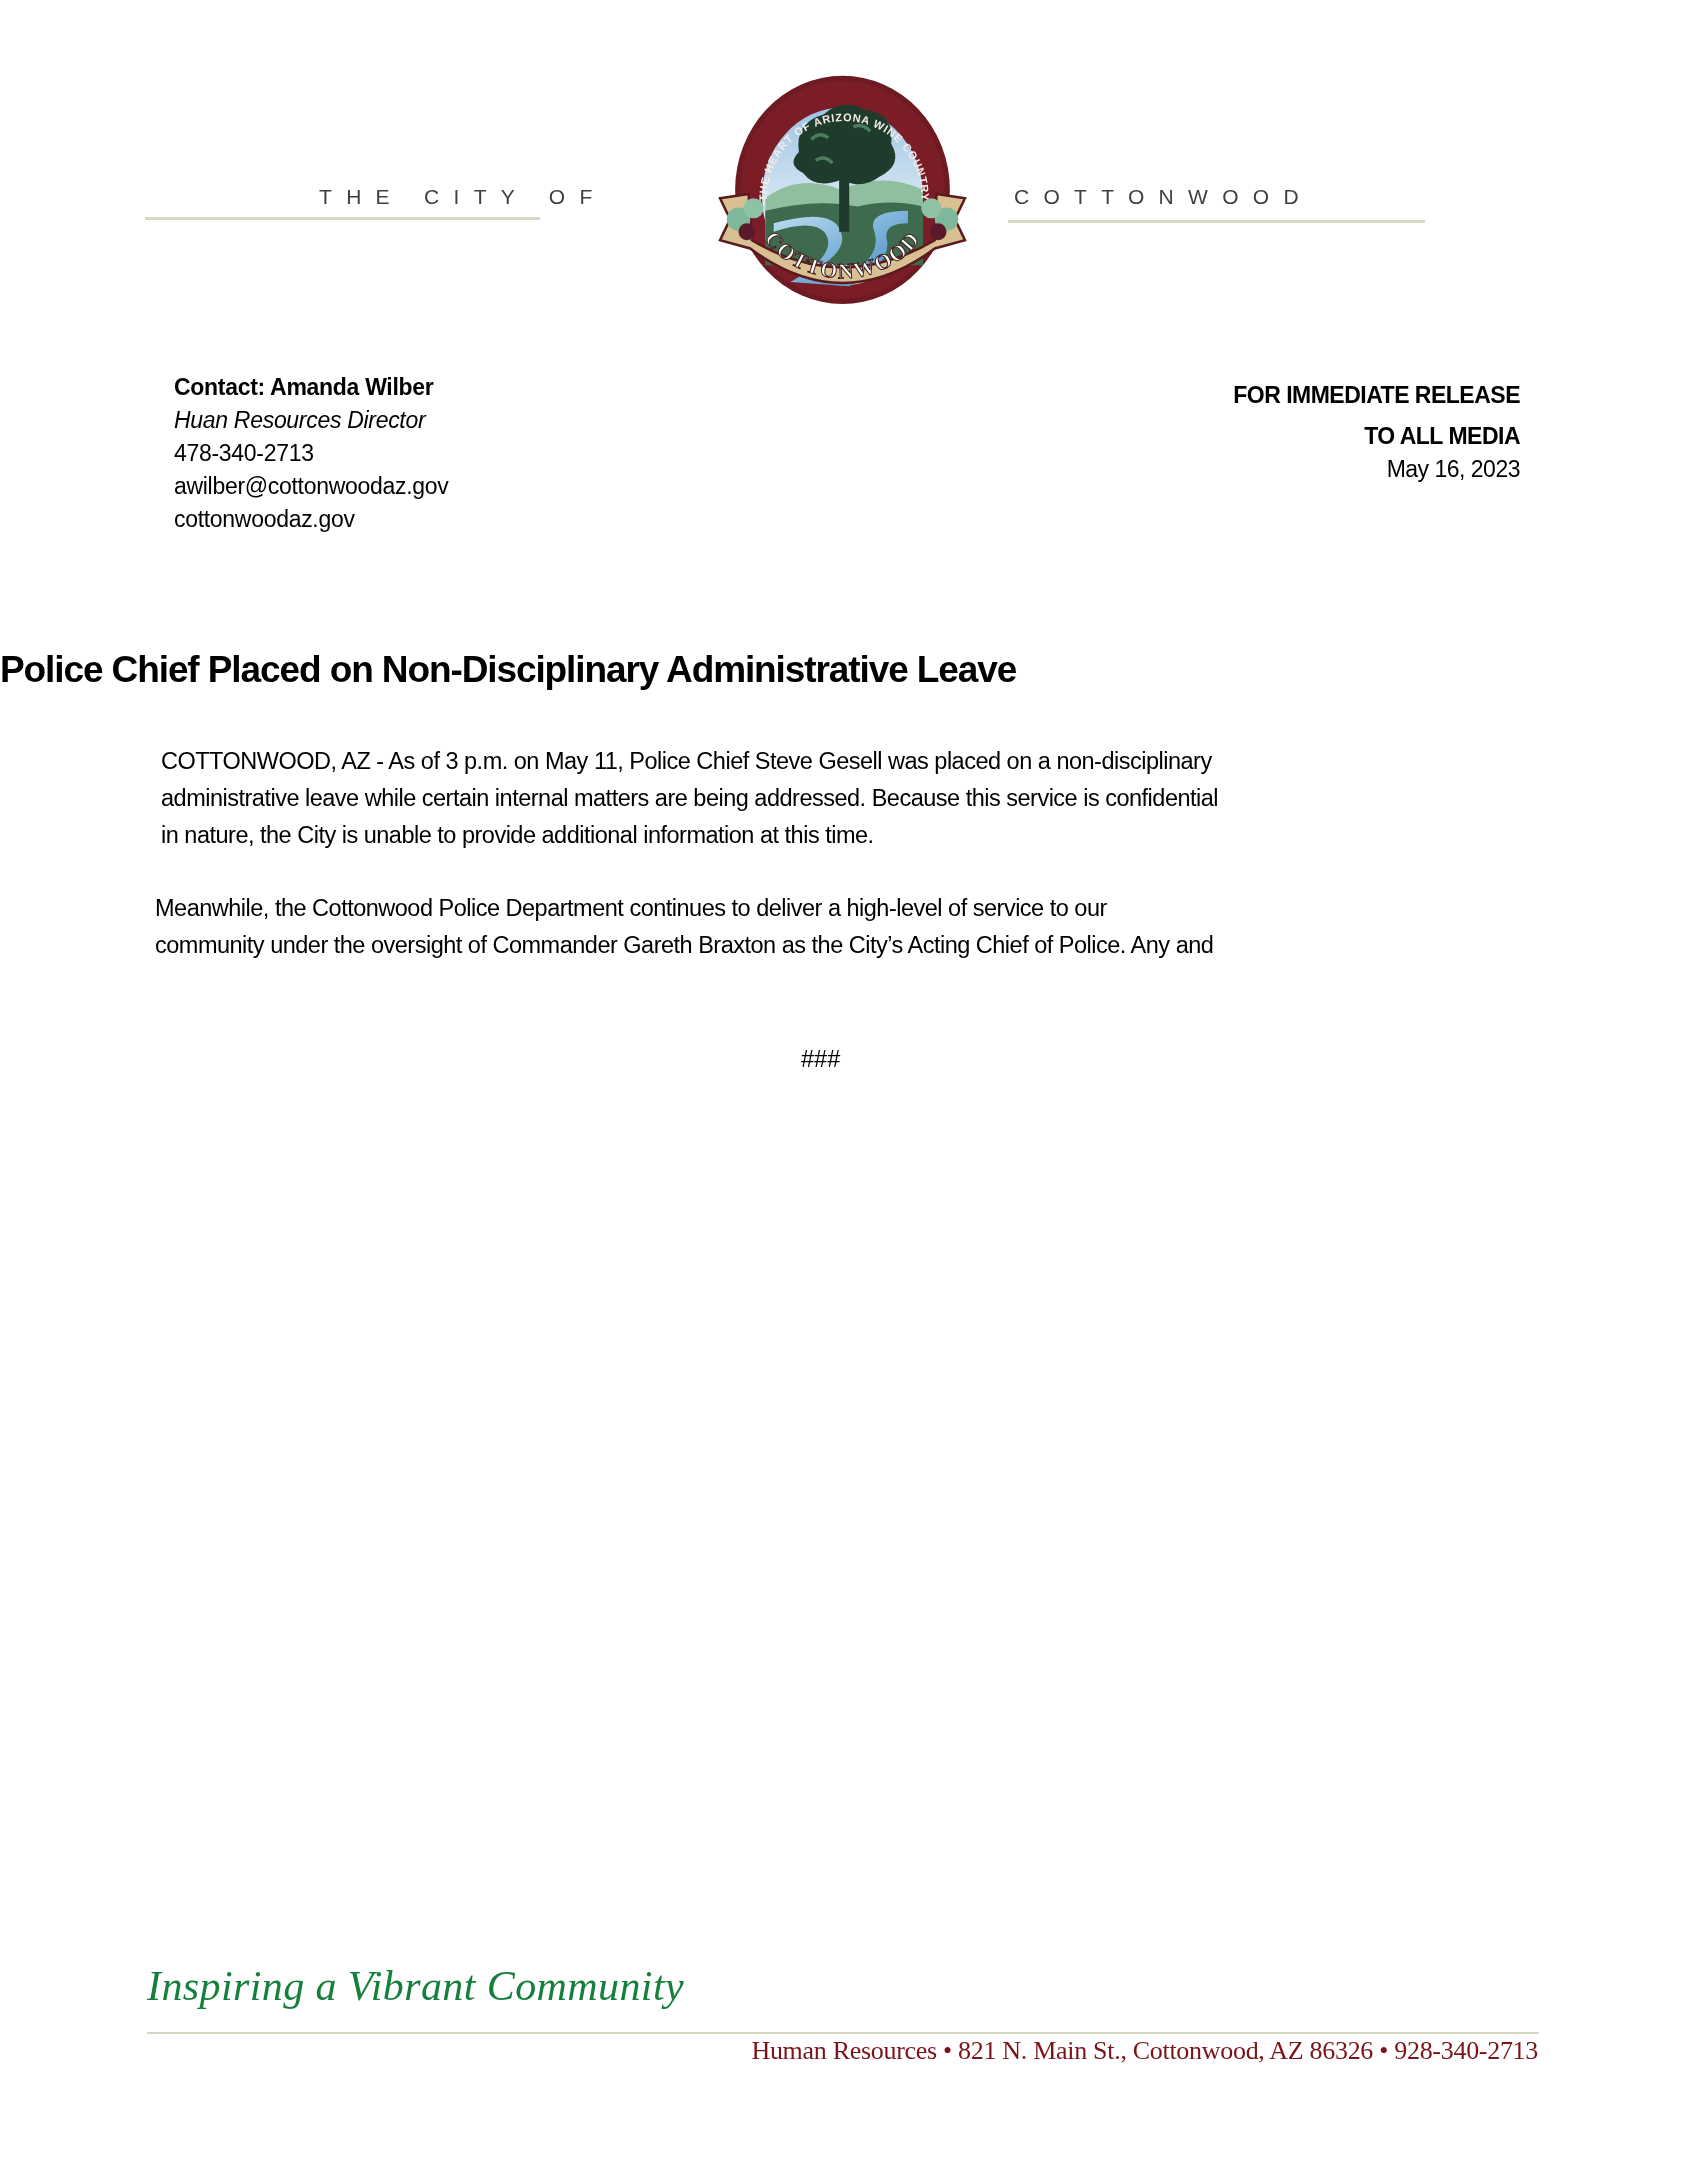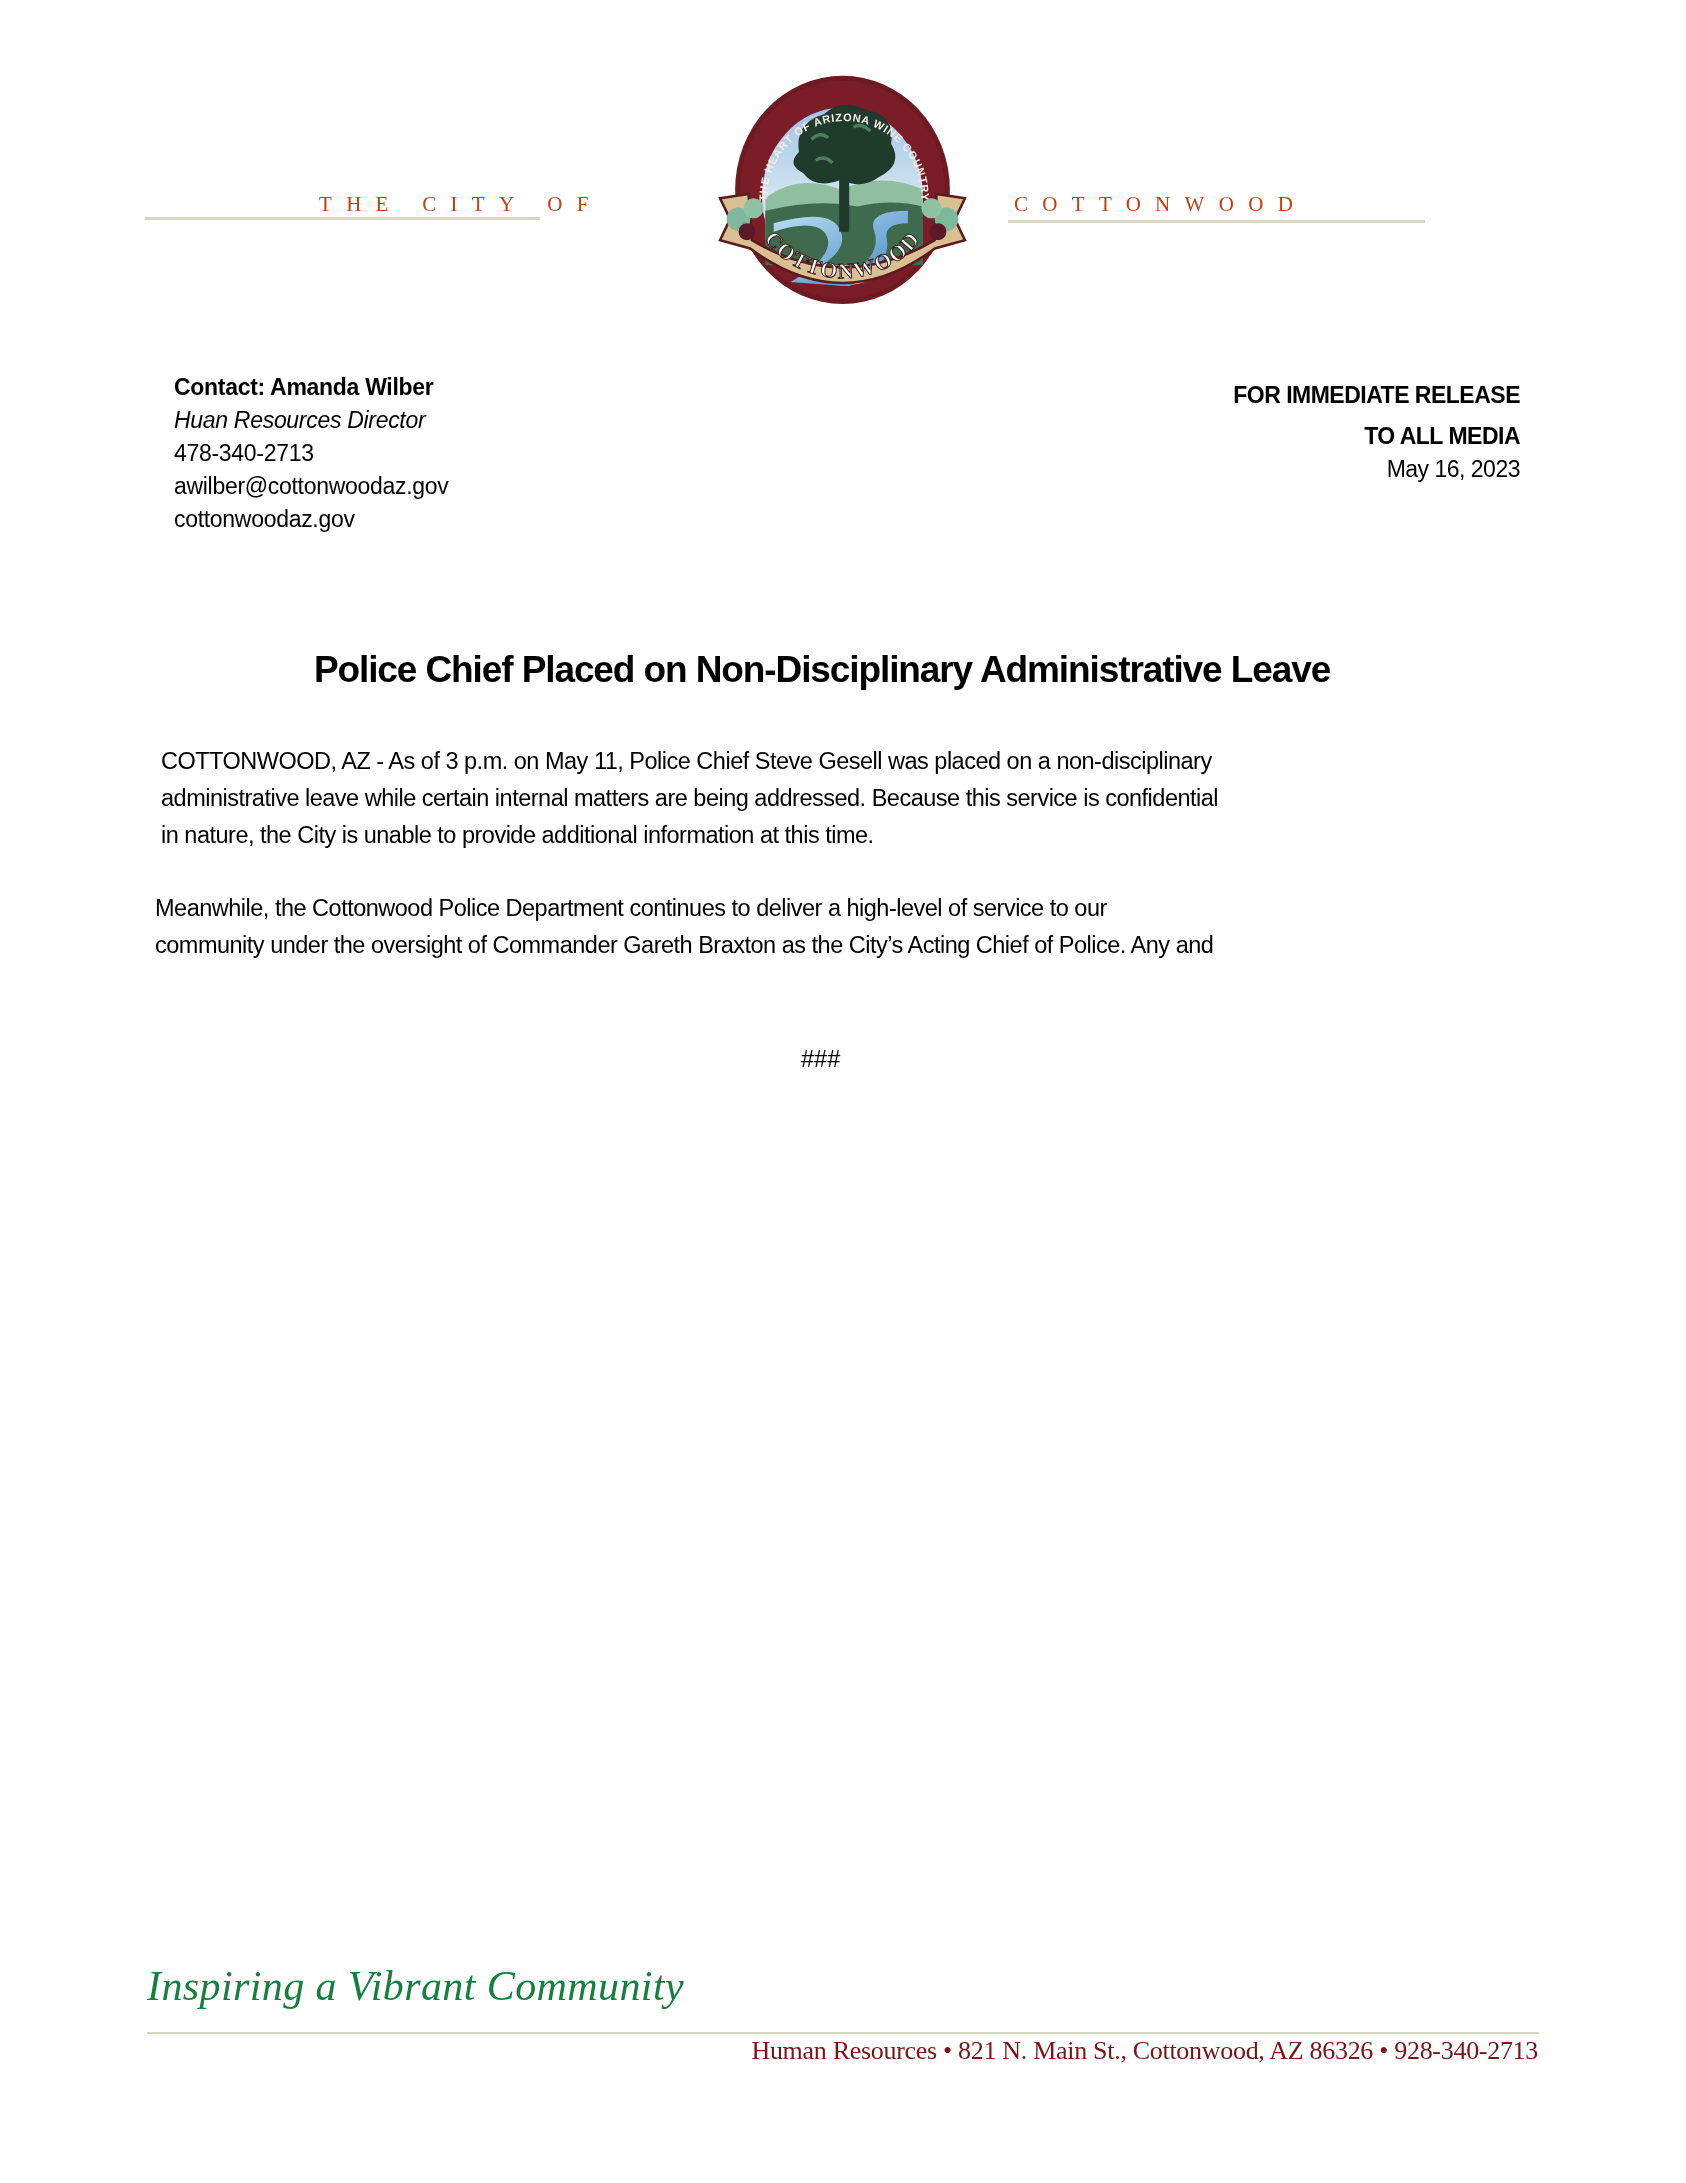--- a/index.html
+++ b/index.html
@@ -1,36 +1,36 @@
 <!DOCTYPE html>
 <html style="font-size:13.4px"><head>
 <meta charset="utf-8">
 <style>
   html, body { margin: 0; padding: 0; background: #ffffff; }
   body { width: 1687px; height: 2183px; position: relative; overflow: hidden;
          font-family: "Liberation Sans", "DejaVu Sans", sans-serif; color: #000; }
 
   
-  .hdr-text { position: absolute; top: 192px; font-family: Liberation Serif, serif;
-              font-size: 21px; letter-spacing: 14.3px; color: #c2410c; white-space: nowrap; line-height: 25px; }
+  .hdr-text { position: absolute; top: 184px; font-family: Liberation Sans, sans-serif;
+              font-size: 21px; letter-spacing: 14.3px; color: #404040; white-space: nowrap; line-height: 25px; }
   .hdr-line { position: absolute; height: 2.5px; background: #d6d8c2; }
 
   .logo { position: absolute; left: 715px; top: 72px; width: 255px; height: 244px; }
 
   
   .contact { position: absolute; left: 154px; top: 371px; font-size: 23px; line-height: 33px;
              white-space: nowrap; letter-spacing: -0.3px; margin-left: 20px; }
   .contact .b { font-weight: bold; }
   .contact .i { font-style: italic; }
   .release { position: absolute; right: 167px; top: 371px; font-size: 23px; line-height: 33px;
              text-align: right; white-space: nowrap; letter-spacing: -0.5px; }
   .release .b { font-weight: bold; margin-top: 8px; }
 
   
-  .title { position: absolute; left: 0; width: 1644px; top: 647px; text-align: center;
+  .title { position: absolute; left: 0; width: 1644px; top: 647px; text-align: left;
            font-weight: bold; font-size: 37px; letter-spacing: -1.1px; white-space: nowrap; line-height: 45px; }
 
   
   .para { position: absolute; left: 155px; font-size: 23.5px; line-height: 37px; letter-spacing: -0.5px; }
   .para div { white-space: nowrap; }
   .para1 { top: 743px; margin-left: 6px; }
   .para2 { top: 890px; }
   .endmark { position: absolute; left: 801px; top: 1045px; font-size: 23.5px; line-height: 28.6px; }
 
   

